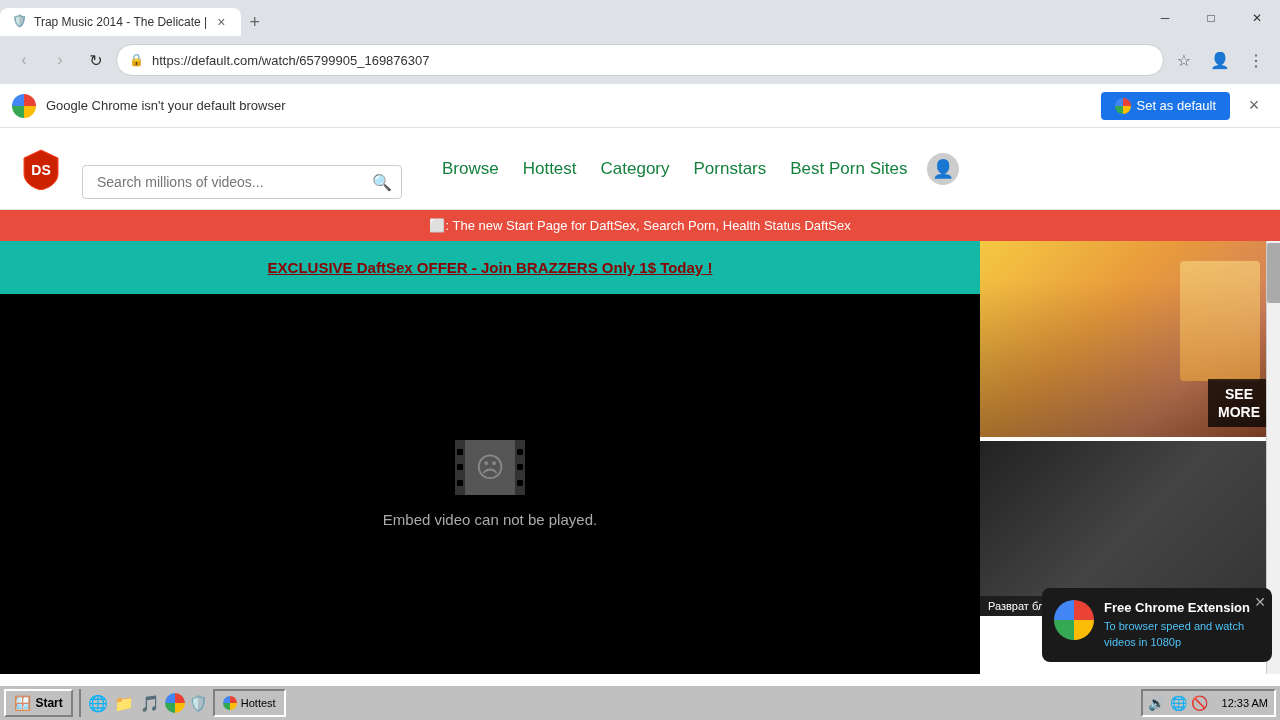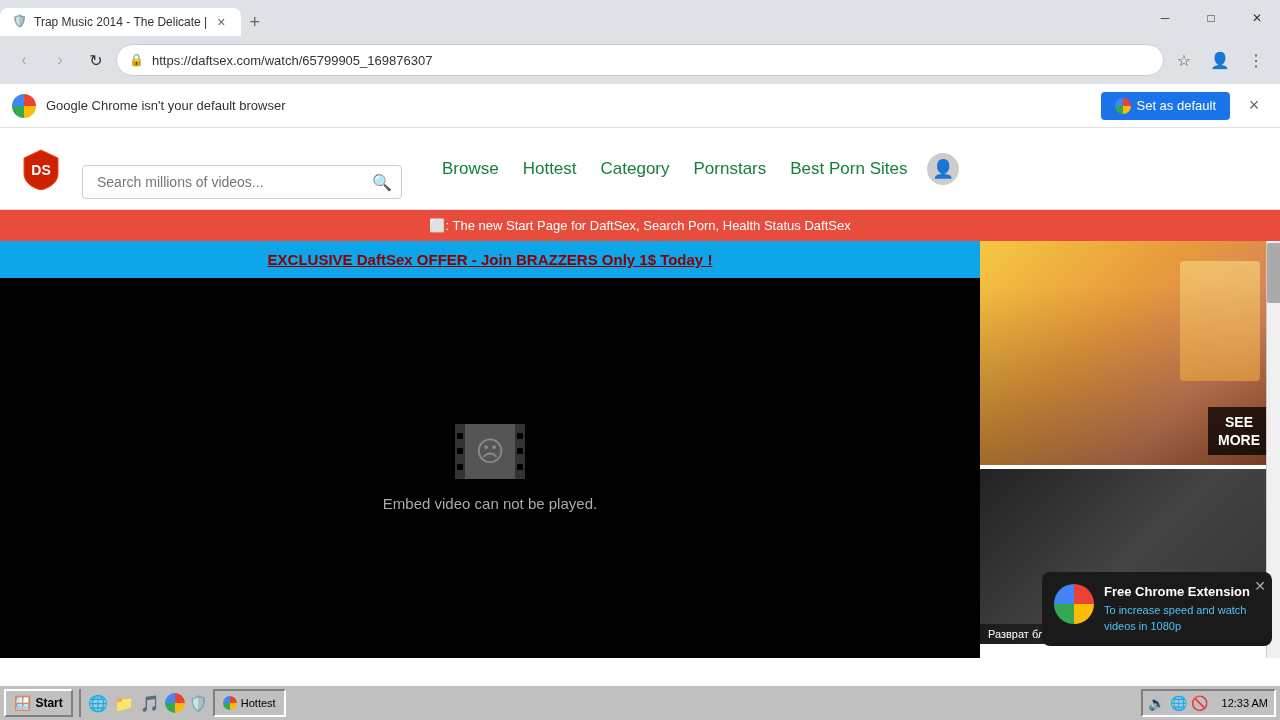--- a/index.html
+++ b/index.html
@@ -41,31 +41,31 @@
     .nav-link { font-size: 17px; color: #15803d; text-decoration: none; cursor: pointer; font-weight: 500; }
 
     
     .announcement { background: #e74c3c; color: white; text-align: center; padding: 8px; font-size: 13px; display: flex; align-items: center; justify-content: center; gap: 6px; }
 
     
     .main-content { display: flex; padding: 0; gap: 0; }
 
     
     .left-col { flex: 1; }
-    .promo-banner { background: #0ea5e9; text-align: center; padding: 10px; border: none; }
+    .promo-banner { background: #14b8a6; text-align: center; padding: 18px; border: none; }
     .promo-link { color: #8B0000; font-weight: bold; font-size: 15px; text-decoration: underline; cursor: pointer; }
 
     
     .video-wrapper { background: #000; position: relative; width: 100%; height: 380px; display: flex; flex-direction: column; align-items: center; justify-content: center; }
     .video-error-text { color: #aaa; font-size: 15px; margin-top: 16px; }
     .video-title { padding: 12px 16px; font-size: 16px; font-weight: bold; color: #222; background: #fff; }
 
     
     .right-col { width: 300px; flex-shrink: 0; }
-    .ad-image { width: 300px; height: 224px; background: #e8c87a; position: relative; overflow: hidden; display: flex; align-items: flex-end; }
+    .ad-image { width: 300px; height: 196px; background: #e8c87a; position: relative; overflow: hidden; display: flex; align-items: flex-end; }
     .see-more-overlay { position: absolute; bottom: 10px; right: 10px; background: rgba(0,0,0,0.75); color: white; padding: 6px 10px; font-weight: bold; font-size: 14px; text-align: center; line-height: 1.3; cursor: pointer; }
     .thumb-image { width: 300px; height: 175px; background: #333; margin-top: 4px; position: relative; overflow: hidden; display: flex; align-items: center; justify-content: center; }
     .thumb-overlay { position: absolute; bottom: 0; left: 0; right: 0; background: rgba(0,0,0,0.5); color: white; padding: 4px 8px; font-size: 11px; }
 
     
     .extension-popup { position: absolute; bottom: 12px; right: 8px; background: #1a1a1a; color: white; width: 230px; border-radius: 8px; padding: 12px; display: flex; gap: 10px; align-items: flex-start; z-index: 999; margin-top: 24px; }
     .ext-content { flex: 1; }
     .ext-title { font-size: 13px; font-weight: bold; color: white; margin-bottom: 4px; }
     .ext-desc { font-size: 11px; color: #ccc; line-height: 1.4; }
     .ext-desc span { color: #4fc3f7; }
@@ -134,21 +134,21 @@
       <button class="win-btn close">✕</button>
     </div>
   </div>
 
   <div class="address-bar">
     <button class="nav-btn disabled">‹</button>
     <button class="nav-btn disabled">›</button>
     <button class="nav-btn">↻</button>
     <div class="url-bar">
       <span style="color:#4CAF50; font-size:12px;">🔒</span>
-      <span class="url-text">https://daftsex.com/watch/65799905_169876307</span>
+      <span class="url-text">https://default.com/watch/65799905_169876307</span>
     </div>
     <div class="toolbar-icons">
       <button class="toolbar-icon">☆</button>
       <button class="toolbar-icon">👤</button>
       <button class="toolbar-icon">⋮</button>
     </div>
   </div>
 
   <div class="default-browser-bar">
     <div style="width:24px;height:24px;border-radius:50%;background:conic-gradient(#ea4335 0deg 90deg, #fbbc05 90deg 180deg, #34a853 180deg 270deg, #4285f4 270deg 360deg);"></div>
@@ -228,21 +228,21 @@
         <div class="thumb-image">
           <div style="width:100%;height:100%;background:linear-gradient(135deg,#222 0%,#444 50%,#333 100%);"></div>
           <div class="thumb-overlay">Разврат блеать xD(Best T...</div>
         </div>
 
         <div class="extension-popup">
           <div style="width:40px;height:40px;background:conic-gradient(#ea4335 0deg 90deg,#fbbc05 90deg 180deg,#34a853 180deg 270deg,#4285f4 270deg 360deg);border-radius:50%;flex-shrink:0;"></div>
           <div class="ext-content">
             <div class="ext-title">Free Chrome Extension</div>
             <div class="ext-desc">
-              <span>To increase speed and watch videos in </span><span style="color:#4fc3f7;">1080p</span>
+              <span>To browser speed and watch videos in </span><span style="color:#4fc3f7;">1080p</span>
             </div>
           </div>
           <button class="ext-close">✕</button>
         </div>
       </div>
 
       <div class="scrollbar-track" style="height:100%;">
         <div style="width:14px;height:60px;background:#aaa;border-radius:2px;margin-top:2px;"></div>
       </div>
     </div>

